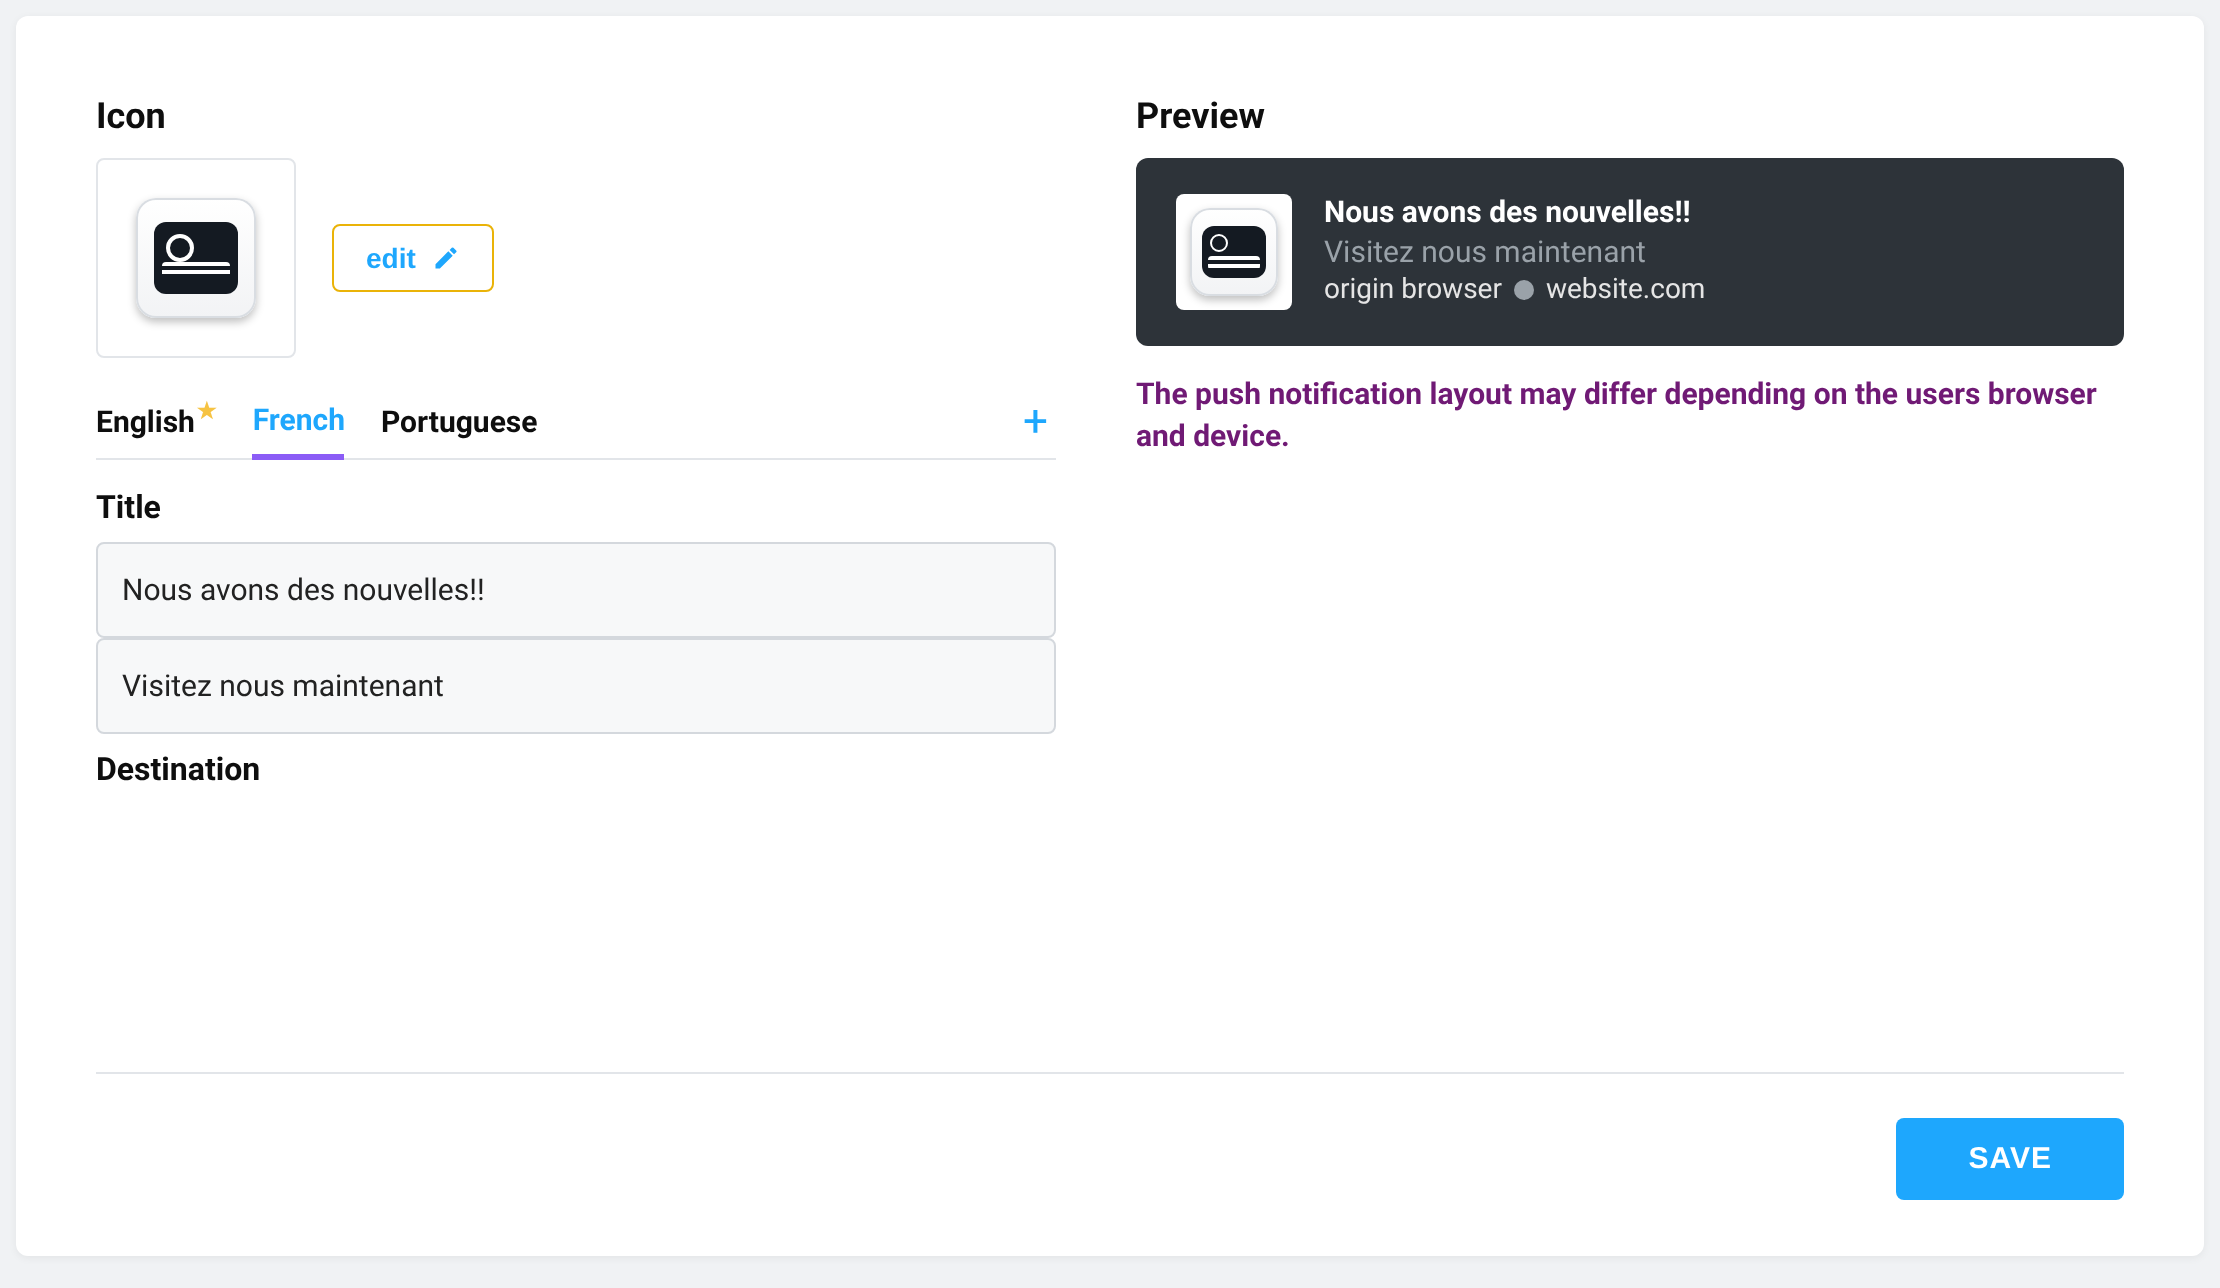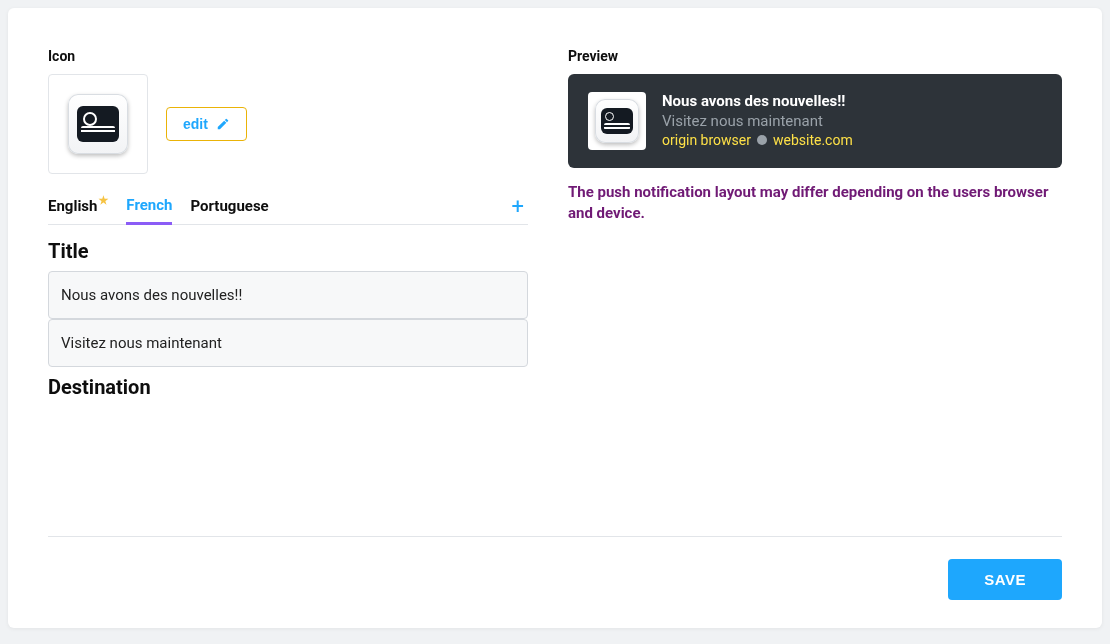--- a/index.html
+++ b/index.html
@@ -20,21 +20,21 @@
   }
   .columns {
     display: flex;
     gap: 40px;
     flex: 1;
   }
   .col-left { flex: 0 0 480px; }
   .col-right { flex: 1; }
   .section-label {
     font-weight: 700;
-    font-size: 14px;
+    font-size: 18px;
     color: #0e0e0e;
     margin-bottom: 10px;
   }
   .icon-row {
     display: flex;
     align-items: center;
     gap: 18px;
     margin-bottom: 22px;
   }
   .icon-preview {
@@ -113,21 +113,21 @@
     margin-left: auto;
     color: #1ea7fd;
     font-size: 22px;
     font-weight: 400;
     cursor: pointer;
     padding: 0 4px 6px 4px;
     line-height: 1;
   }
   .field-label {
     font-weight: 700;
-    font-size: 20px;
+    font-size: 16px;
     color: #0e0e0e;
     margin: 8px 0 8px 0;
   }
   .text-input {
     width: 100%;
     border: 1px solid #d4d8dd;
     background: #f7f8f9;
     border-radius: 4px;
     padding: 14px 12px;
     font-size: 15px;
@@ -148,21 +148,21 @@
     width: 58px; height:58px; background:#fff; border-radius:4px;
     display:flex;align-items:center;justify-content:center;flex-shrink:0;
   }
   .preview-icon .app-icon { width:44px;height:44px; }
   .preview-icon .app-icon-inner { width:32px;height:26px; }
   .preview-icon .app-icon-inner::before{ left:4px;top:4px;width:7px;height:7px;border-width:1.5px; }
   .preview-icon .app-icon-inner::after{ left:3px;right:3px;bottom:4px;height:7px; }
   .preview-text { color:#fff; }
   .preview-title { font-weight:700; font-size:15px; margin-bottom:2px; }
   .preview-body { color:#9aa2a9; font-size:15px; margin-bottom:2px; }
-  .preview-origin { color:#fde047; font-size:14px; display:flex; align-items:center; gap:6px; }
+  .preview-origin { color:#e5e5e5; font-size:14px; display:flex; align-items:center; gap:6px; }
   .origin-dot { width:10px;height:10px;border-radius:50%;background:#9aa2a9; display:inline-block; }
   .preview-note { color:#701a75; font-weight:700; font-size:15px; line-height:1.4; }
   .divider { border:none; border-top:1px solid #e2e5e9; margin-top:26px; }
   .footer {
     display:flex; justify-content:flex-end; padding-top:22px;
   }
   .save-btn {
     background:#1ea7fd; color:#fff; border:none; font-weight:700;
     font-size:15px; letter-spacing:0.5px; padding:12px 36px; border-radius:4px;
     cursor:pointer;

